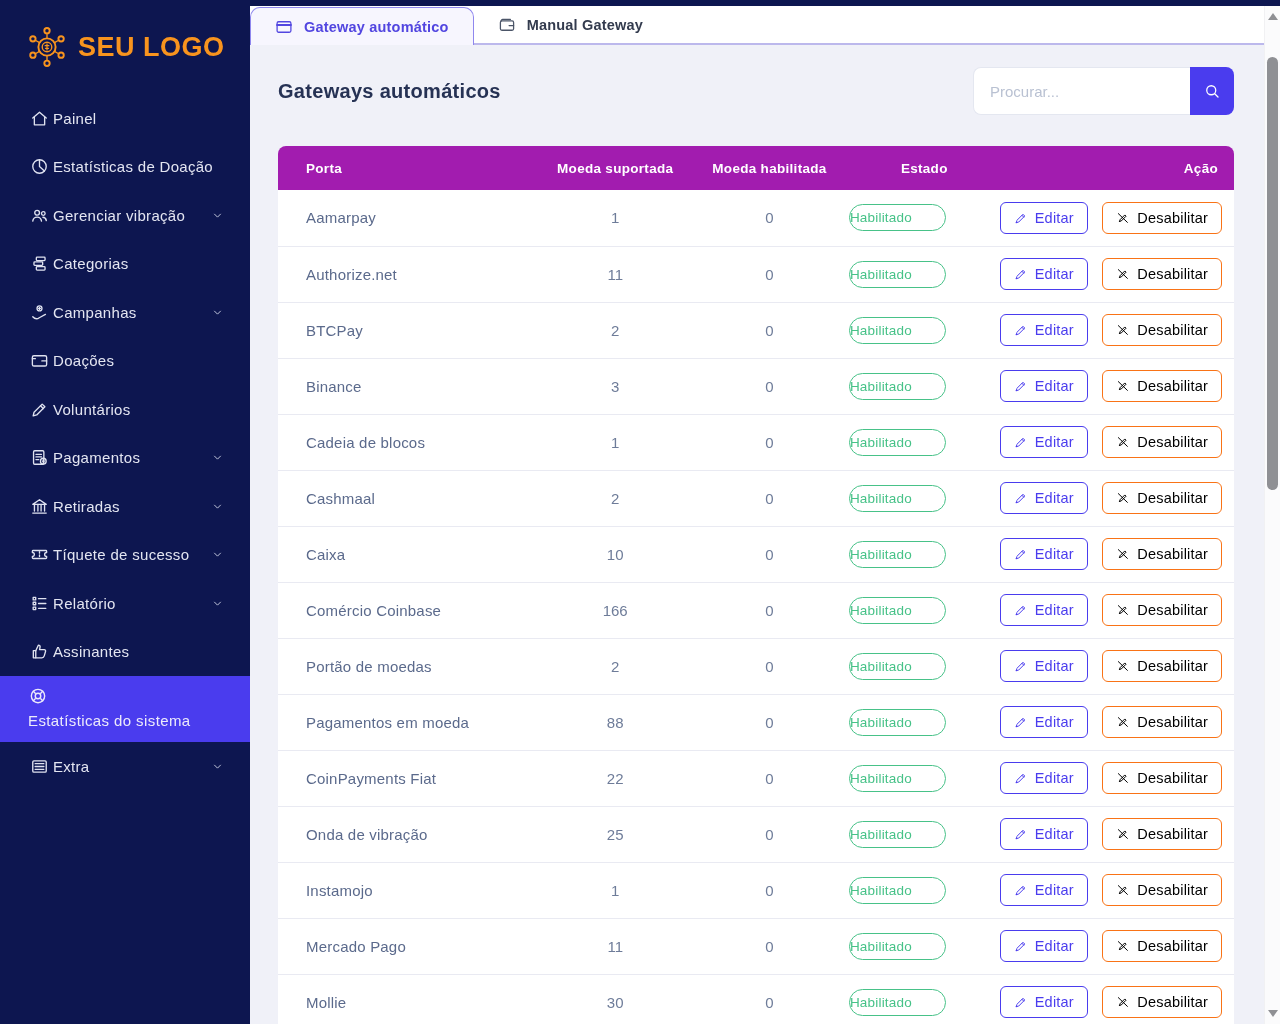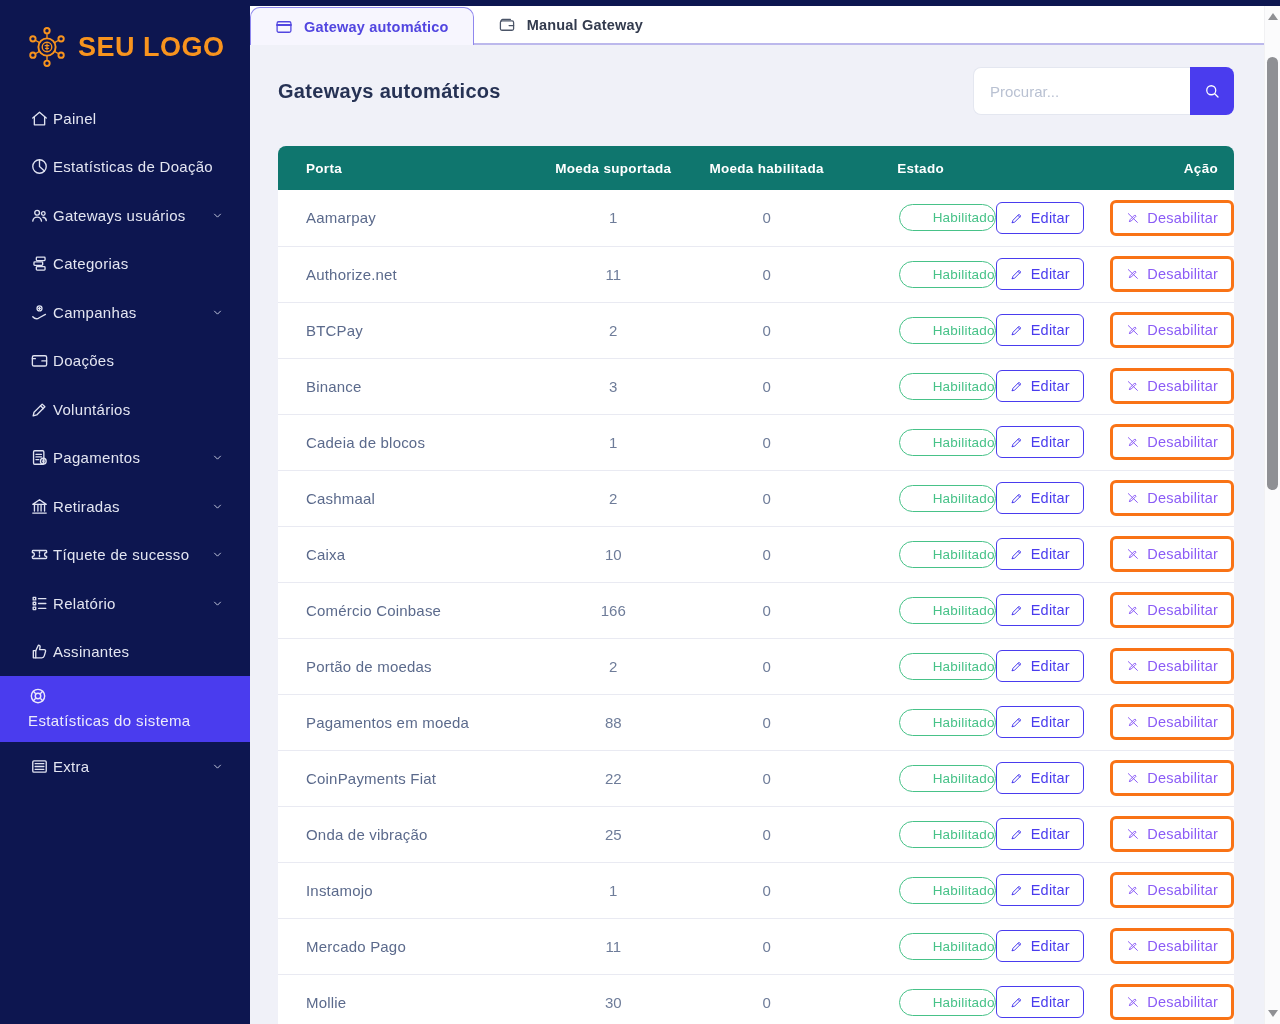--- a/index.html
+++ b/index.html
@@ -48,39 +48,39 @@
   .search { display: flex; height: 48px; width: 261px; }
   .search-input { flex: 1; min-width: 0; border: 1px solid #e4e7f0; border-right: none; border-radius: 8px 0 0 8px;
                   padding: 0 16px; font-size: 15px; font-family: inherit; color: #394560; background: #fff; outline: none; }
   .search-input::placeholder { color: #b9c1d2; }
   .search-btn { width: 44px; background: #4a3cee; border: none; border-radius: 0 8px 8px 0; cursor: pointer;
                 display: flex; align-items: center; justify-content: center; color: #ffffff; }
   .search-btn .icn { width: 18px; height: 18px; }
 
   
   .gw-table { width: 100%; border-collapse: collapse; background: transparent; }
-  .gw-table thead th { background: #0f766e; color: #ffffff; font-size: 13.5px; font-weight: bold;
+  .gw-table thead th { background: #a21caf; color: #ffffff; font-size: 13.5px; font-weight: bold;
                        letter-spacing: .3px; height: 44px; }
   .gw-table thead th:first-child { border-radius: 8px 0 0 0; }
   .gw-table thead th:last-child { border-radius: 0 8px 0 0; }
   .col-l { text-align: left; padding-left: 28px; }
   .col-c { text-align: center; }
   .col-r { text-align: right; padding-right: 16px; }
   .gw-table tbody td { background: #ffffff; border-bottom: 1px solid #e9eaf2; height: 56px; }
   .td-name { text-align: left; padding-left: 28px; font-size: 15px; color: #5b6a8c; letter-spacing: .2px; }
   .td-num  { text-align: center; font-size: 15px; color: #6e7c99; }
-  .td-status { text-align: right; }
+  .td-status { text-align: left; }
   .badge { display: inline-block; width: 97px; padding: 5px 0; border: 1px solid #47c288; color: #47c288;
            border-radius: 20px; font-size: 13.5px; letter-spacing: .2px; }
-  .td-actions { text-align: right; white-space: nowrap; }
+  .td-actions { text-align: right; padding-right: 12px; white-space: nowrap; }
   .btn { display: inline-flex; align-items: center; gap: 7px; background: #ffffff; border-radius: 6px;
          font-size: 14.5px; font-family: inherit; letter-spacing: .2px; padding: 7px 13px; cursor: pointer; }
   .btn .icn { width: 14px; height: 14px; }
   .btn-edit { border: 1px solid #4a3cee; color: #4a3cee; }
-  .btn-disable { border: 3px solid #f97316; color: #8b5cf6; margin-left: 22px; }
+  .btn-disable { border: 1px solid #f97316; color: #000000; margin-left: 10px; }
 
   
   .vscrollbar { position: absolute; top: 6px; right: 0; bottom: 0; width: 16px; background: #fbfbfc;
                 border-left: 1px solid #f1f1f3; z-index: 25; }
   .sb-arrow { position: absolute; left: 3px; width: 0; height: 0; }
   .sb-arrow.up { top: 7px; border-left: 5px solid transparent; border-right: 5px solid transparent; border-bottom: 7px solid #8f9094; }
   .sb-arrow.down { bottom: 7px; border-left: 5px solid transparent; border-right: 5px solid transparent; border-top: 7px solid #8f9094; }
   .sb-thumb { position: absolute; top: 51px; left: 2px; width: 11px; height: 433px; background: #8f9094; border-radius: 6px; }
 </style>
 </head>
@@ -131,21 +131,21 @@
 
   <div class="nav-item">
     <span class="icn nav-icn">
           <svg viewBox="0 0 24 24" fill="none" stroke="currentColor" stroke-width="1.7" stroke-linecap="round" stroke-linejoin="round">
             <circle cx="9" cy="8.5" r="3"></circle>
             <path d="M3.5 19c.5-3.4 2.7-5 5.5-5s5 1.6 5.5 5"></path>
             <circle cx="16.8" cy="9.5" r="2.3"></circle>
             <path d="M16.3 14.2c2.4.2 4 1.6 4.3 4.3"></path>
           </svg>
         </span>
-    <span class="nav-label">Gateways usuários</span>
+    <span class="nav-label">Gerenciar vibração</span>
     <span class="icn chev">
           <svg viewBox="0 0 24 24" fill="none" stroke="currentColor" stroke-width="1.7" stroke-linecap="round" stroke-linejoin="round">
             <path d="M6.5 9.5 12 15l5.5-5.5"></path>
           </svg>
         </span>
   </div>
 
   <div class="nav-item">
     <span class="icn nav-icn">
           <svg viewBox="0 0 24 24" fill="none" stroke="currentColor" stroke-width="1.7" stroke-linecap="round" stroke-linejoin="round">

